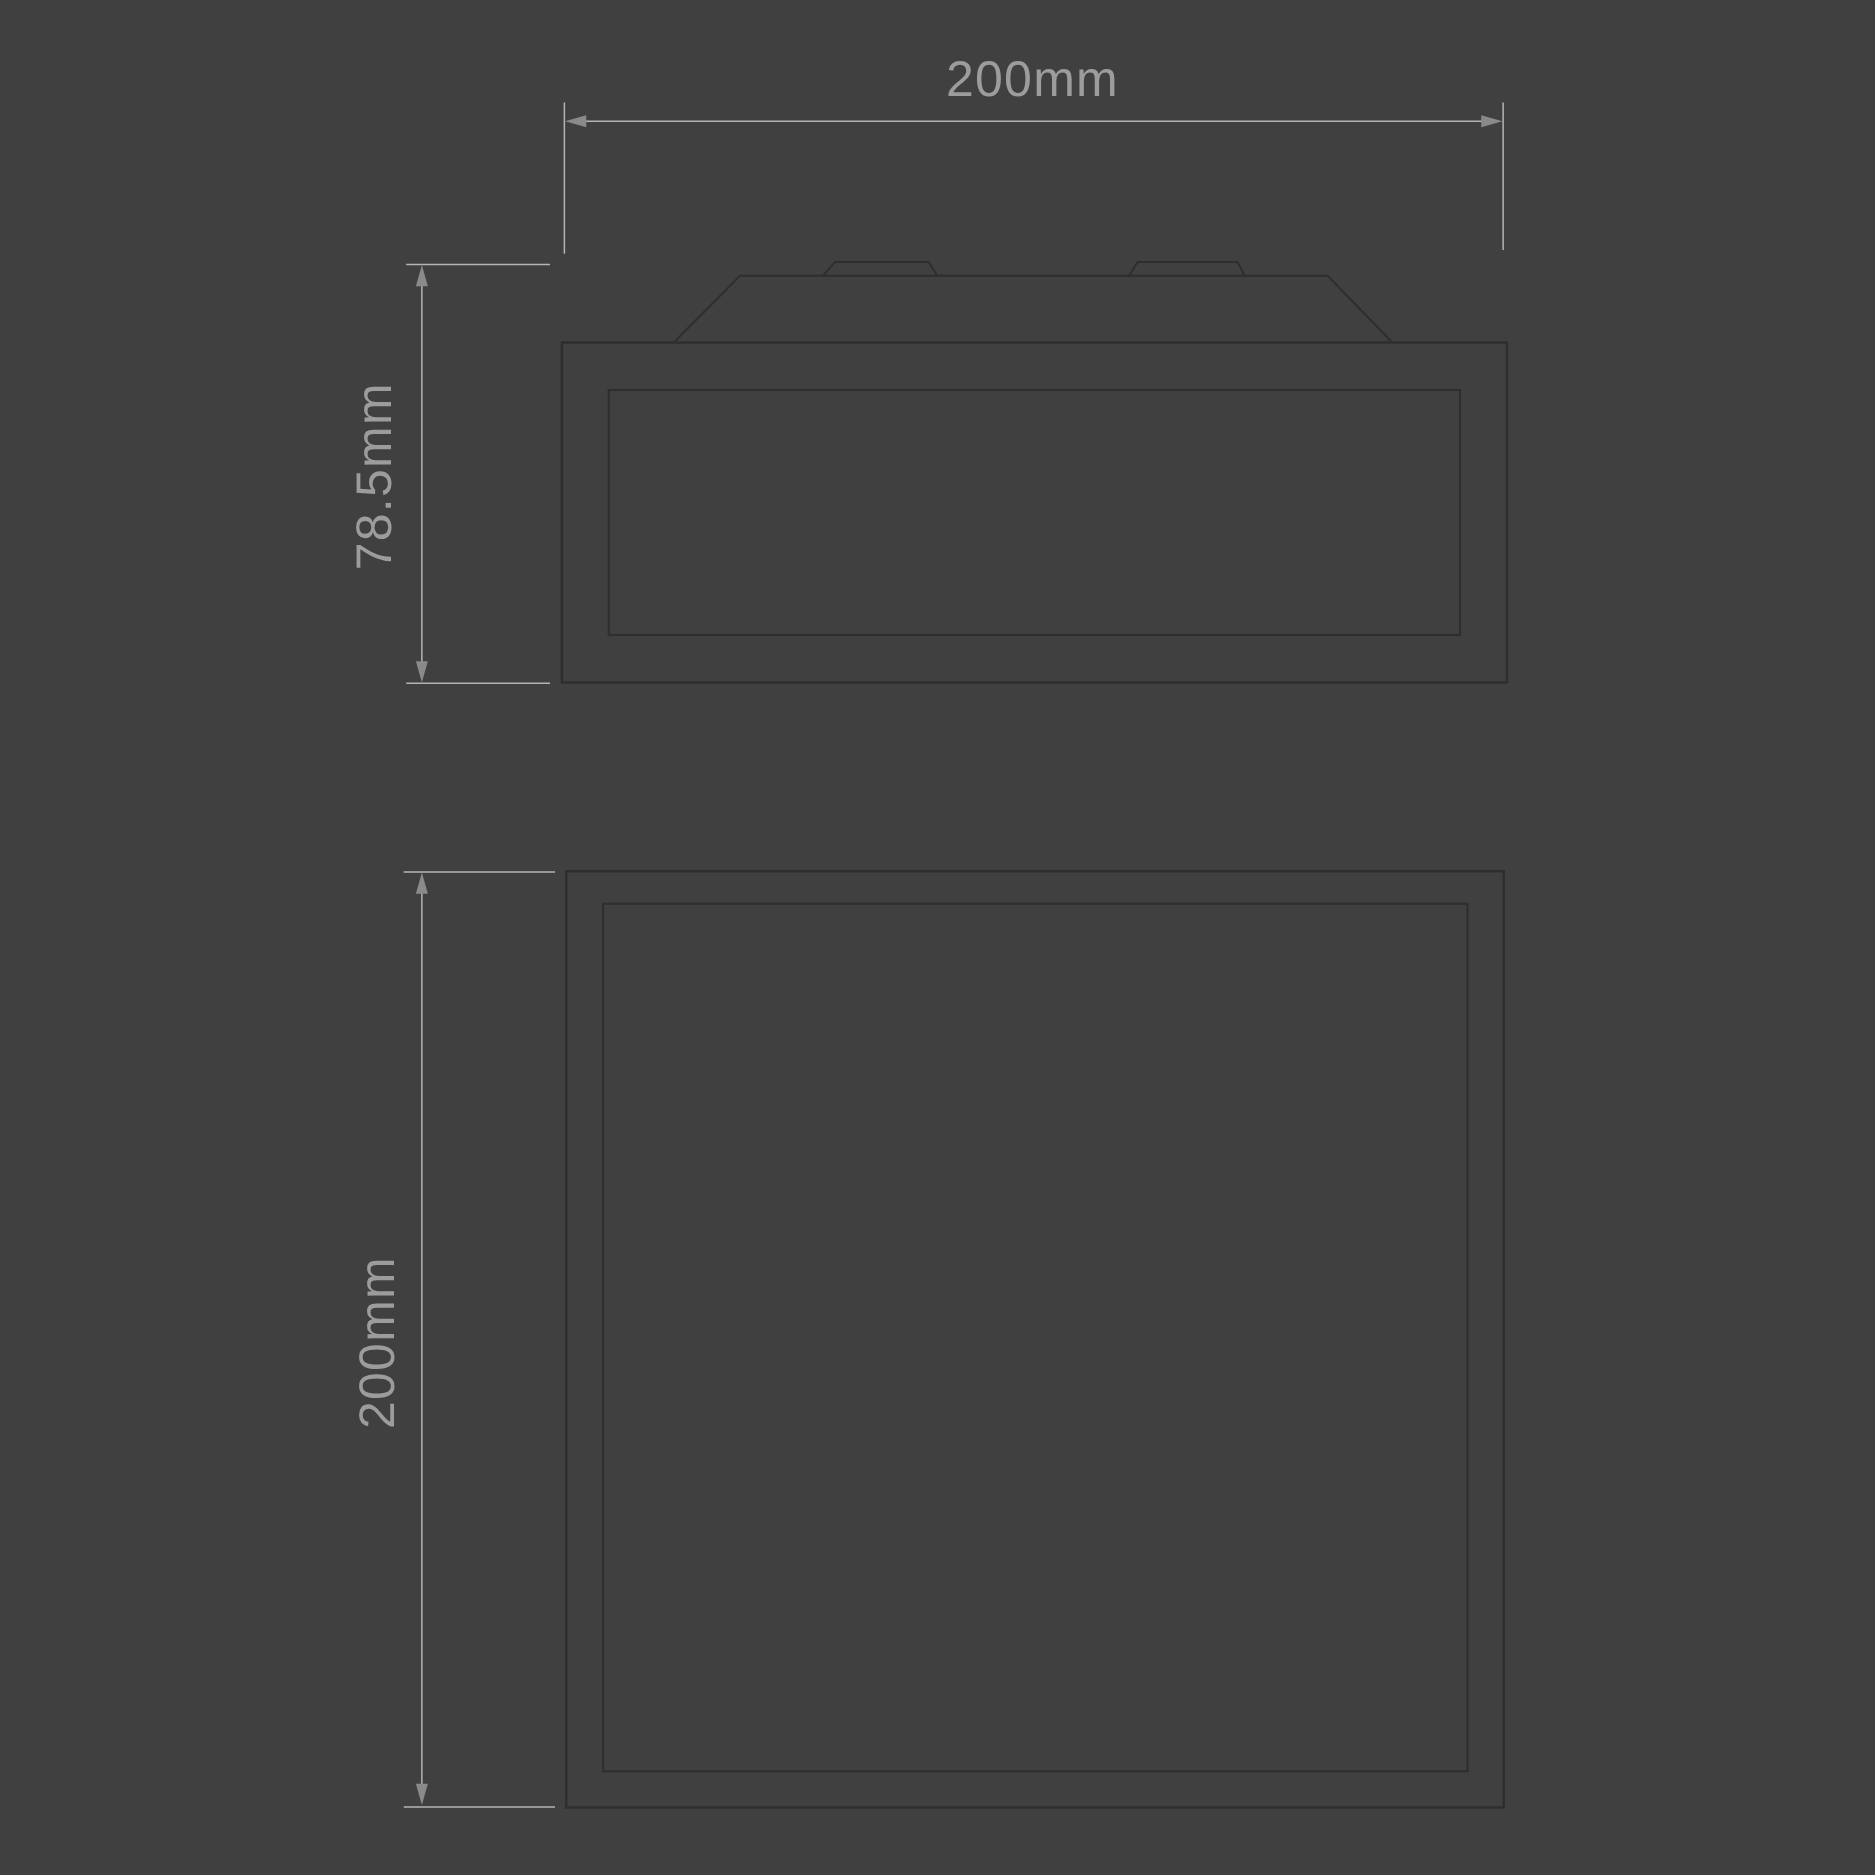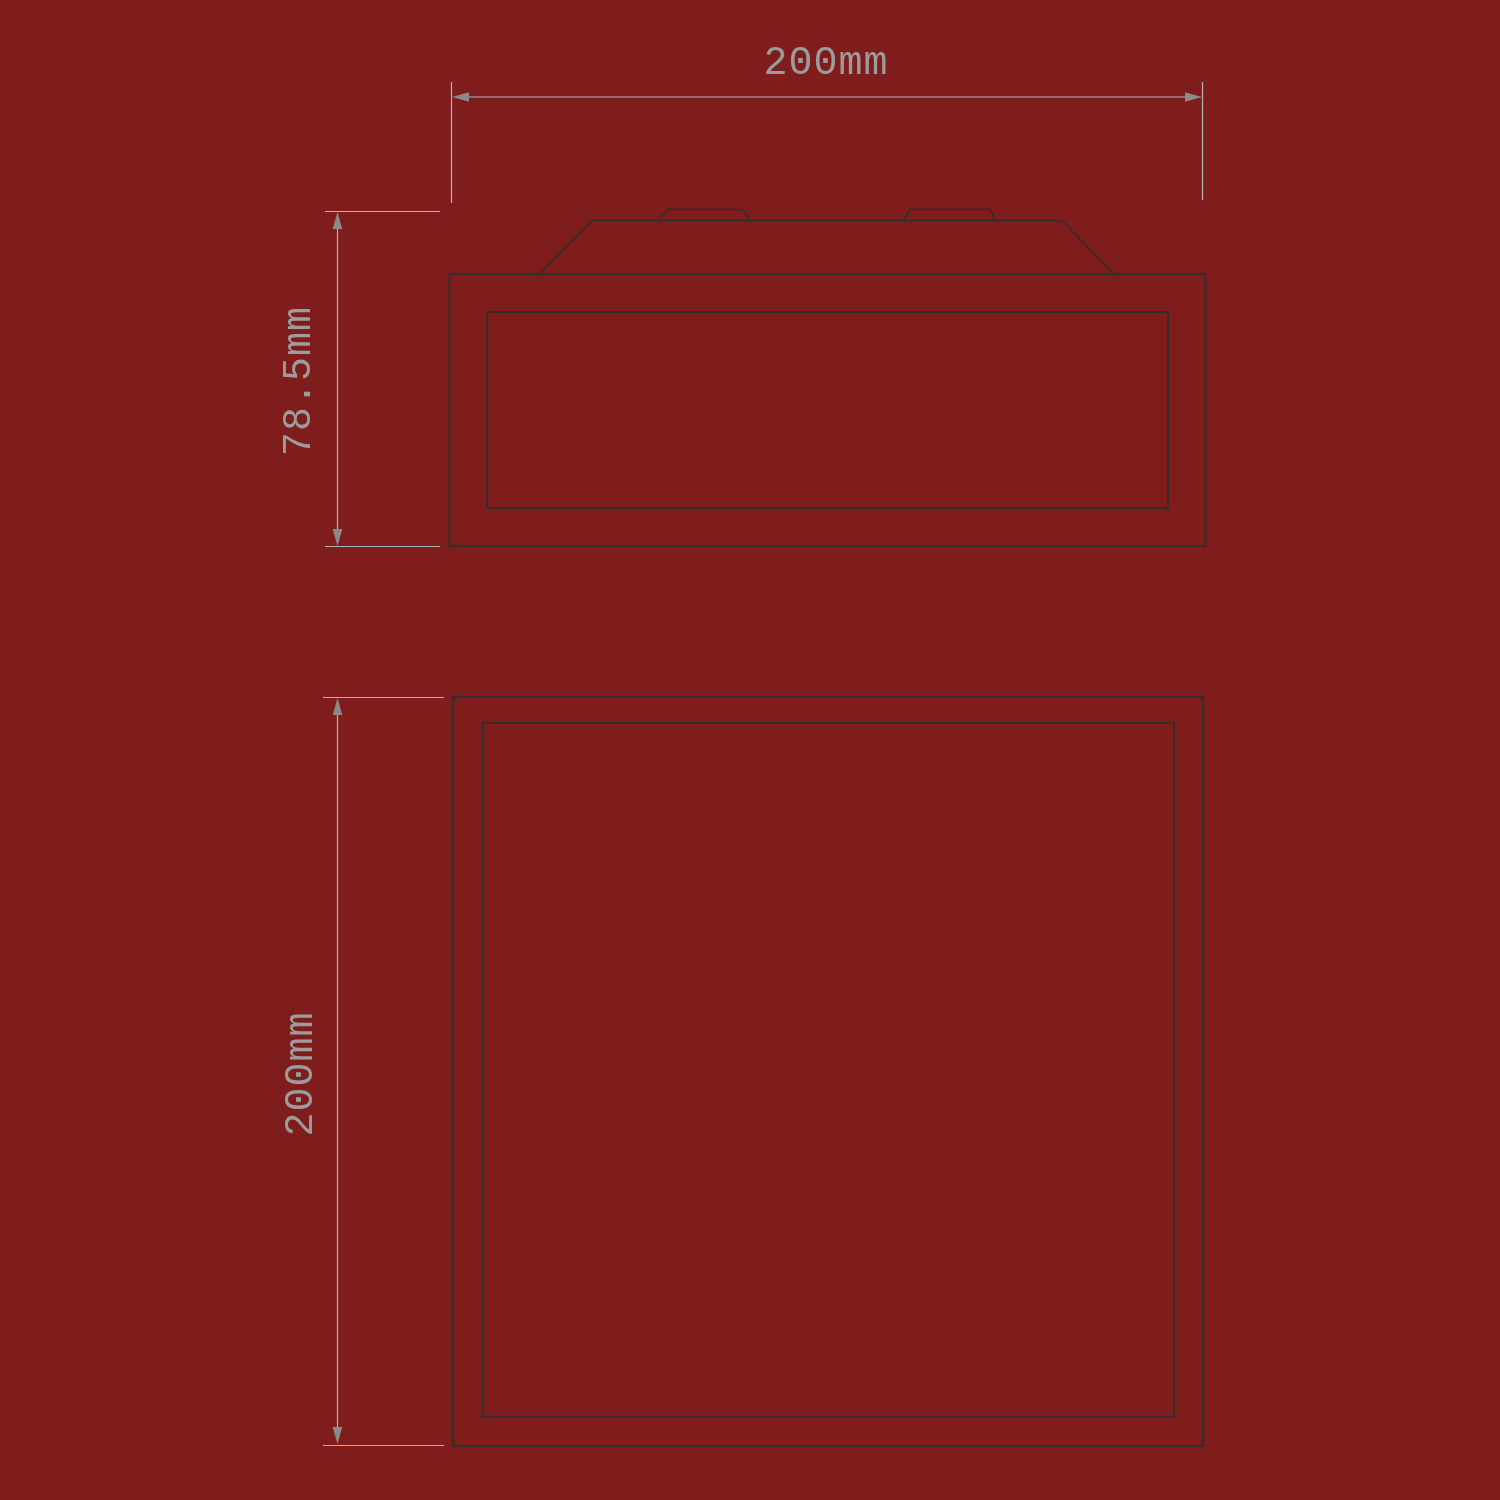--- a/index.html
+++ b/index.html
@@ -4,23 +4,23 @@
 <style>
   html, body {
     margin: 0;
     padding: 0;
     background: #ffffff;
   }
   .canvas {
     position: relative;
     width: 1500px;
     height: 1500px;
-    background: #7f1d1d;
+    background: #404040;
     overflow: hidden;
-    font-family: Liberation Mono, monospace;
+    font-family: Liberation Sans, sans-serif;
   }
   .drawing-svg {
     position: absolute;
     left: 0;
     top: 0;
     width: 1500px;
     height: 1500px;
     display: block;
   }
   .dim-label {

